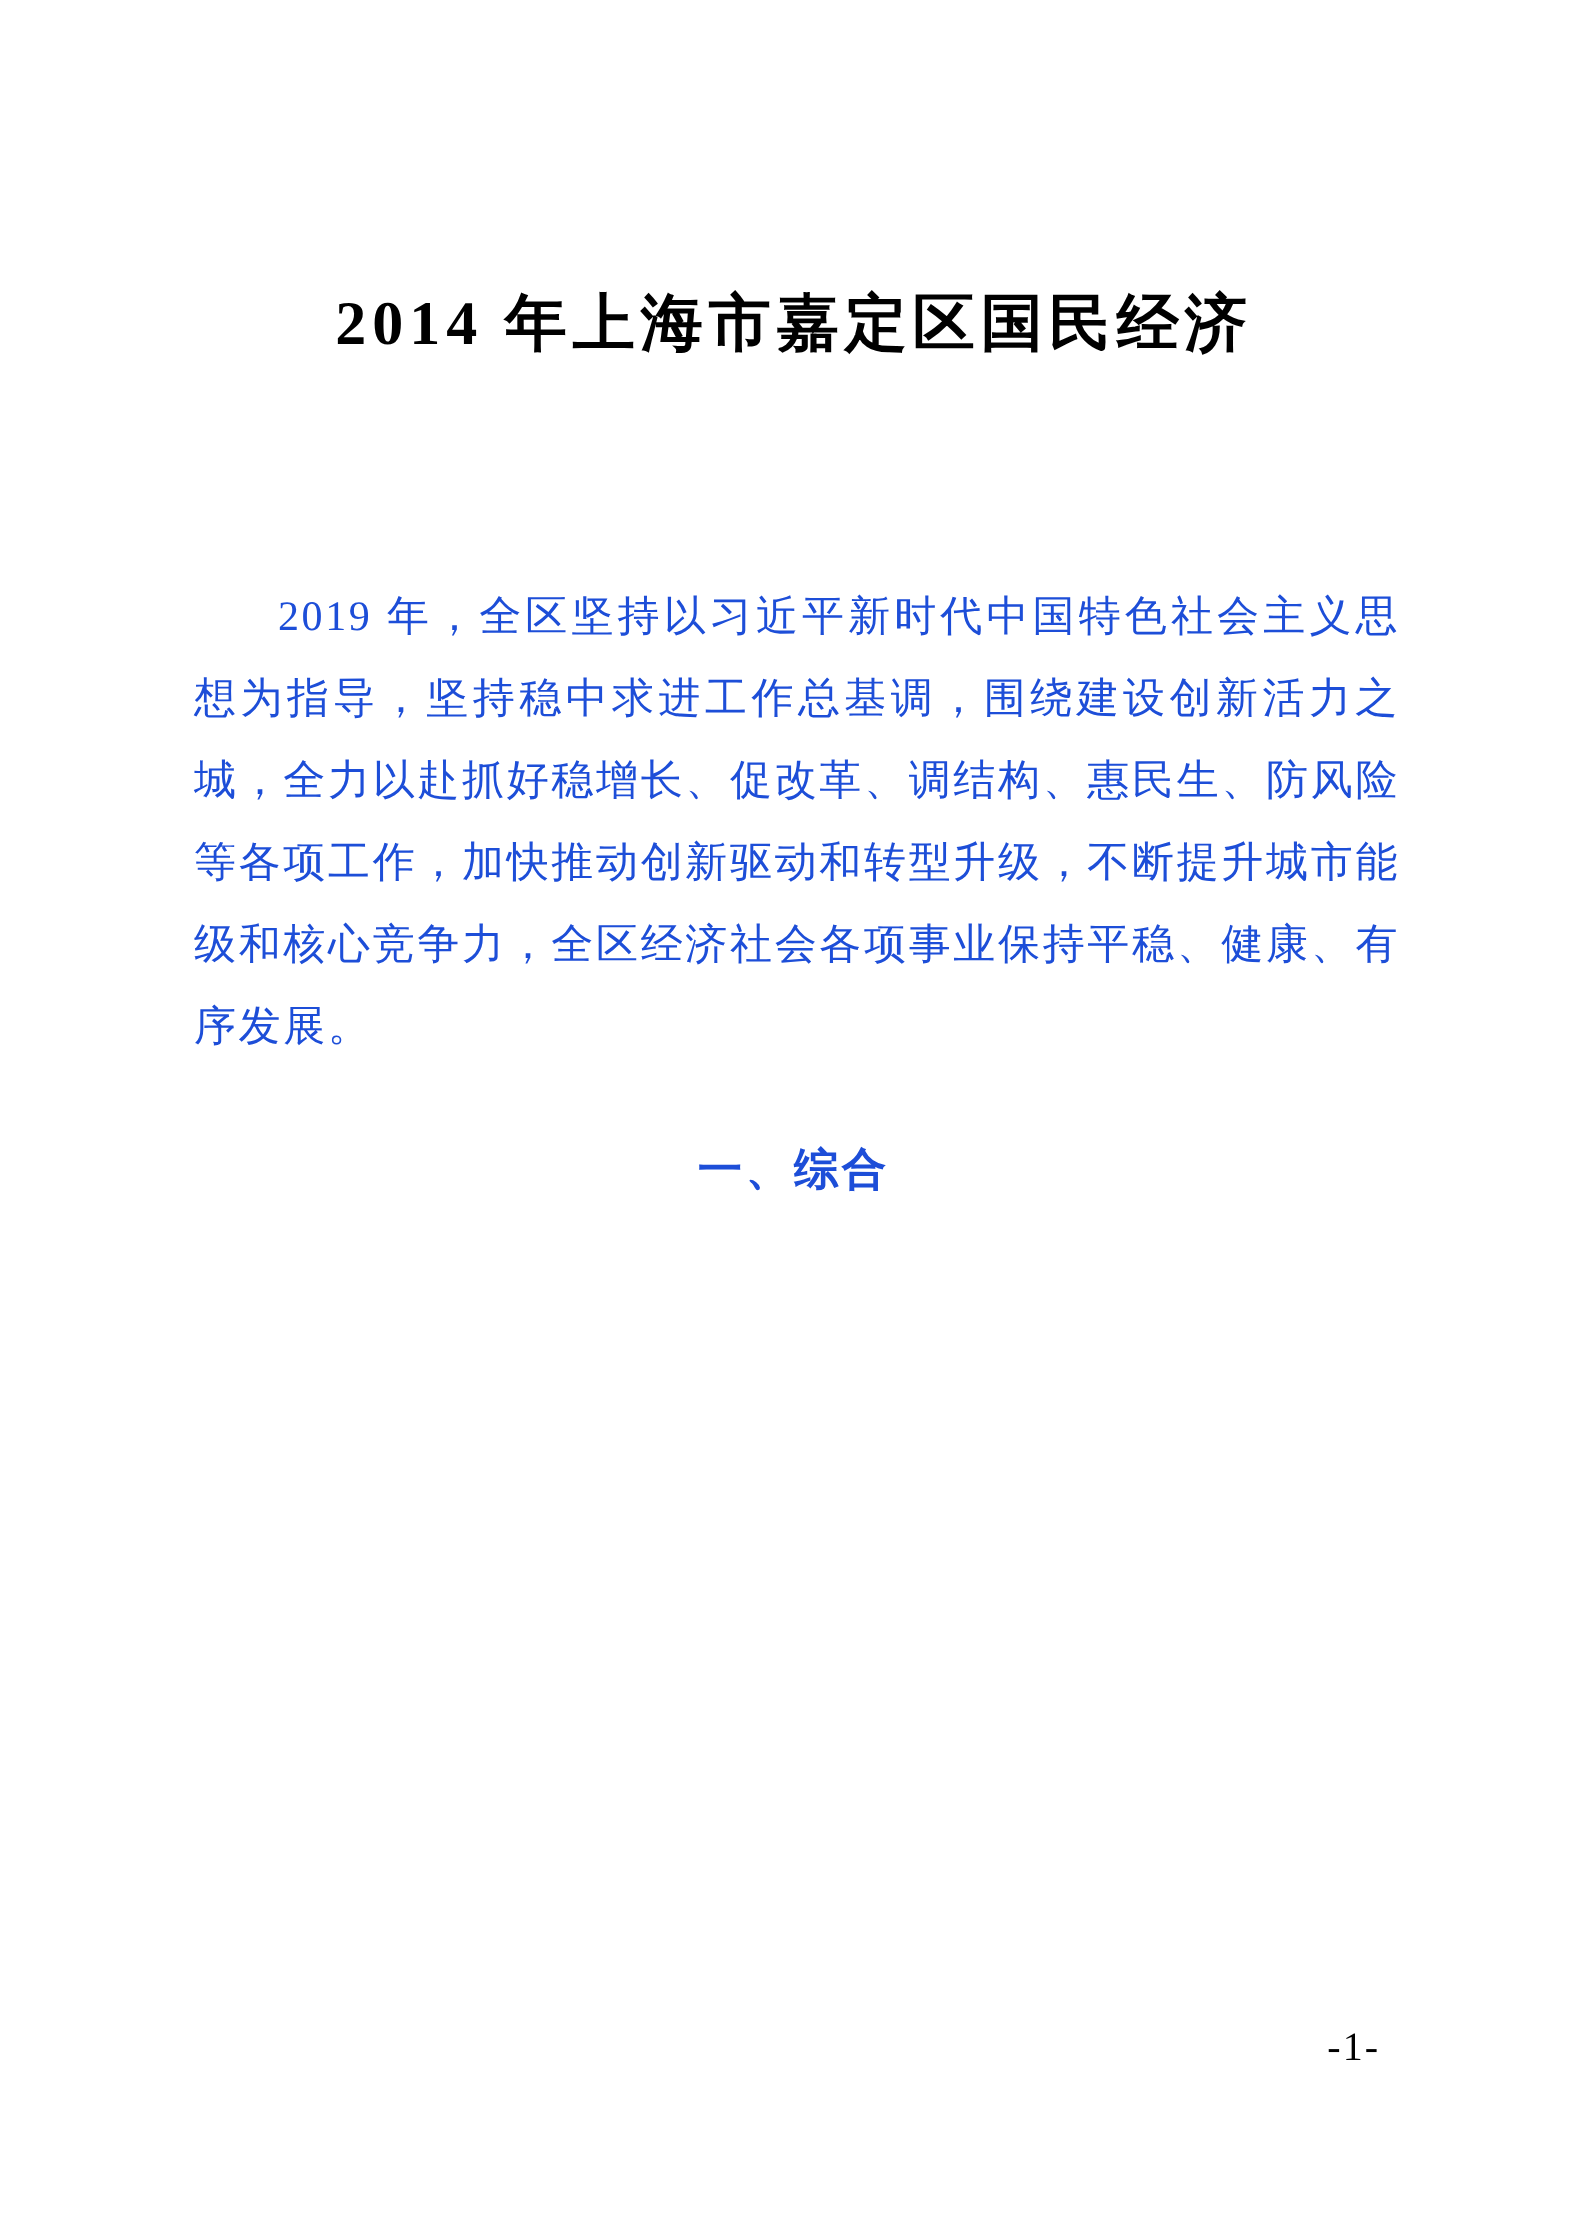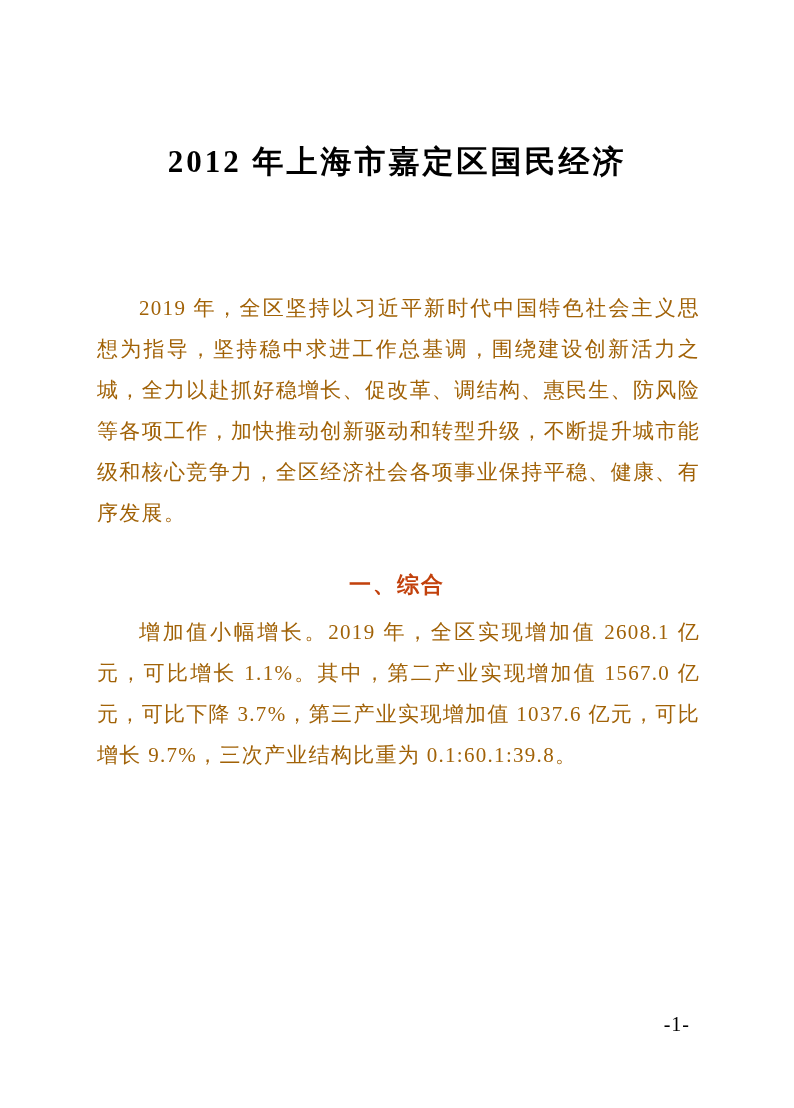--- a/index.html
+++ b/index.html
@@ -29,41 +29,41 @@
     letter-spacing: 3px;
   }
   .body-para {
     margin: 0;
     font-family: "Liberation Serif", serif;
     font-size: 21px;
     line-height: 41px;
     letter-spacing: 1.3px;
     text-align: justify;
     text-indent: 2em;
-    color: #a16207;
+    color: #1d4ed8;
   }
   .intro-block {
     position: absolute;
     top: 288px;
     left: 97px;
     width: 603px;
   }
   .section-heading {
     position: absolute;
     top: 570px;
     left: 0;
     width: 794px;
     margin: 0;
     text-align: center;
     font-family: "Liberation Sans", sans-serif;
     font-weight: bold;
     font-size: 22px;
     line-height: 30px;
     letter-spacing: 2px;
-    color: #c2410c;
+    color: #1d4ed8;
   }
   .section-body {
     position: absolute;
     top: 612px;
     left: 97px;
     width: 603px;
   }
   .page-number {
     position: absolute;
     top: 1012px;
@@ -74,28 +74,27 @@
     letter-spacing: 1px;
     color: #000000;
   }
 </style>
 </head>
 <body>
 
 <div class="page">
 
   <div class="doc-title">
-    <div>2012 年上海市嘉定区国民经济</div>
+    <div>2014 年上海市嘉定区国民经济</div>
   </div>
 
   <div class="intro-block">
     <p class="body-para">2019 年，全区坚持以习近平新时代中国特色社会主义思想为指导，坚持稳中求进工作总基调，围绕建设创新活力之城，全力以赴抓好稳增长、促改革、调结构、惠民生、防风险等各项工作，加快推动创新驱动和转型升级，不断提升城市能级和核心竞争力，全区经济社会各项事业保持平稳、健康、有序发展。</p>
   </div>
 
   <h2 class="section-heading">一、综合</h2>
 
   <div class="section-body">
-    <p class="body-para">增加值小幅增长。2019 年，全区实现增加值 2608.1 亿元，可比增长 1.1%。其中，第二产业实现增加值 1567.0 亿元，可比下降 3.7%，第三产业实现增加值 1037.6 亿元，可比增长 9.7%，三次产业结构比重为 0.1:60.1:39.8。</p>
   </div>
 
   <div class="page-number">-1-</div>
 
 </div>
 
 </body></html>

